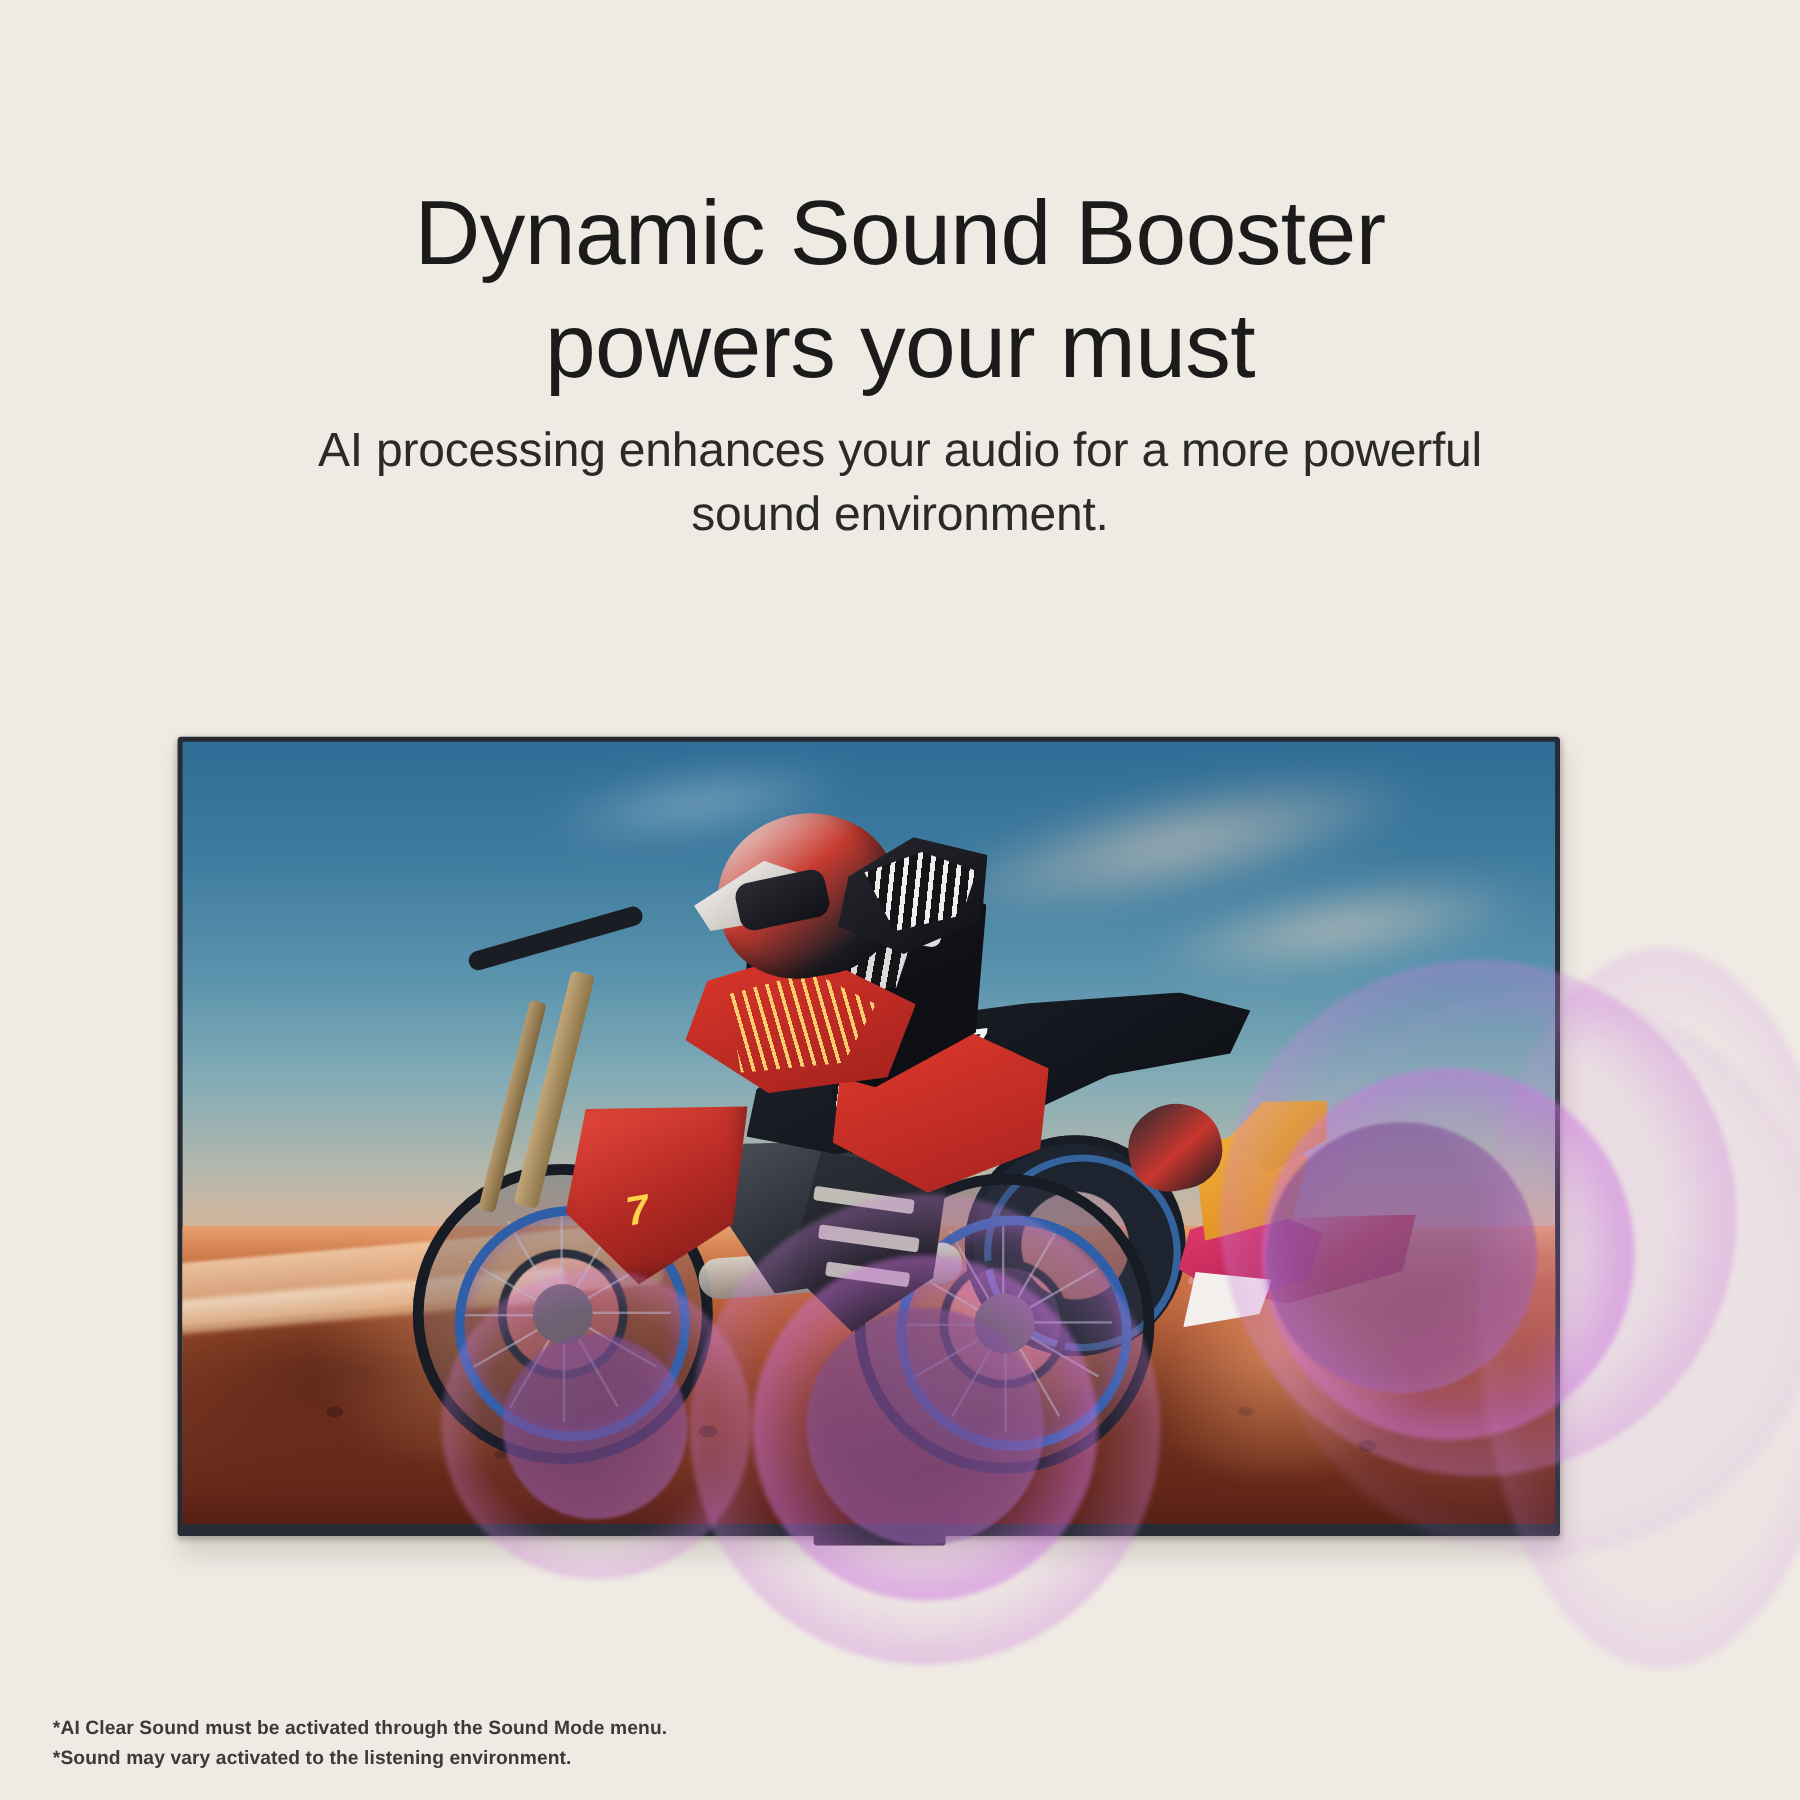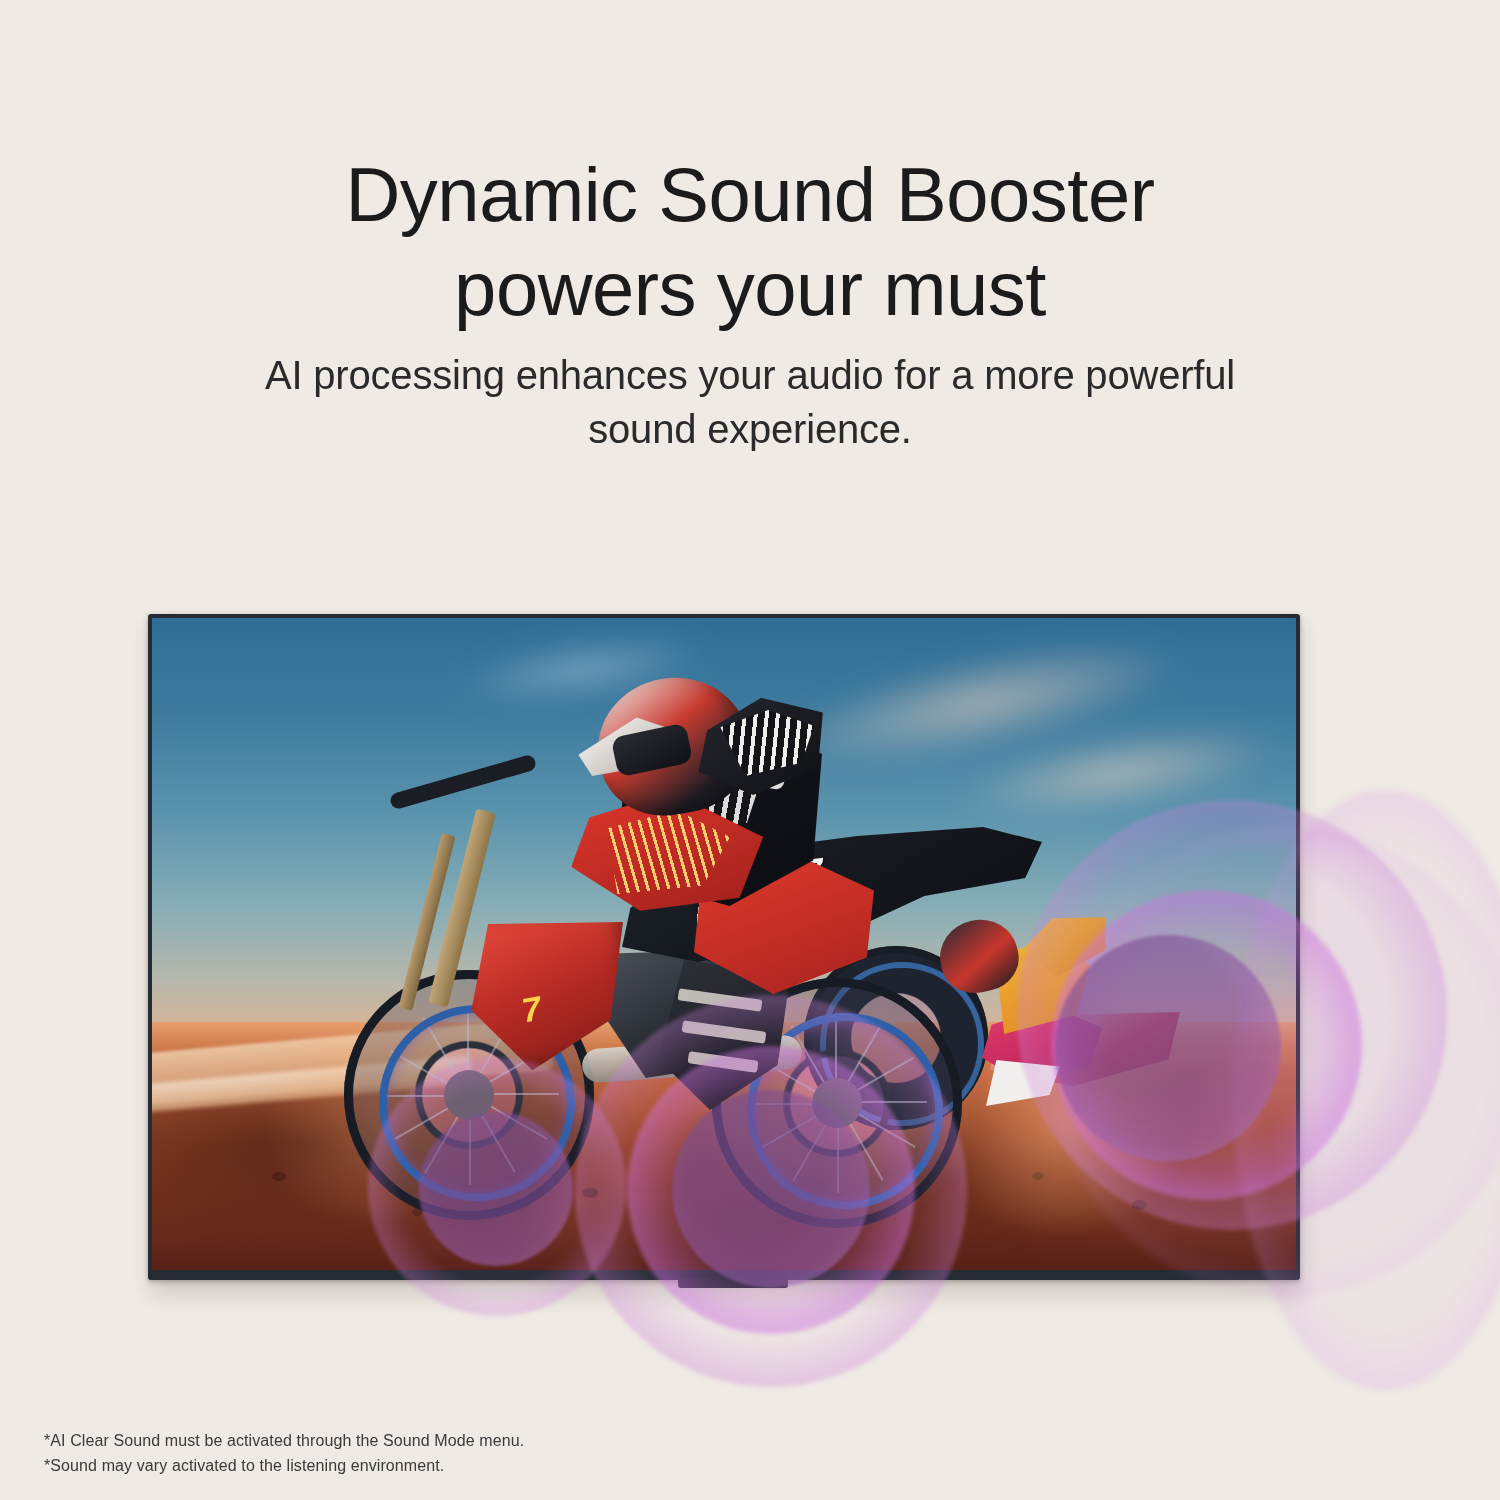--- a/index.html
+++ b/index.html
@@ -402,36 +402,36 @@
       rgba(208,146,224,.05) 0 62%,
       rgba(212,144,228,.22) 80%,
       rgba(224,170,236,.26) 93%,
       rgba(232,190,242,0) 100%);
     filter:blur(4px);
   }
 
   
   .footnotes{
     position:absolute;left:44px;top:1428px;
-    color:#3a3a3a;font-size:16px;line-height:25px;font-weight:400;
+    color:#3a3a3a;font-size:16px;line-height:25px;font-weight:700;
     letter-spacing:.1px;
   }
   .footnotes .fn-line{display:block;white-space:nowrap;}
 </style>
 </head>
 <body>
 
 <div class="headline">
   <span class="hl-line">Dynamic Sound Booster</span>
   <span class="hl-line">powers your must</span>
 </div>
 
 <div class="subhead">
   <span class="sh-line">AI processing enhances your audio for a more powerful</span>
-  <span class="sh-line">sound experience.</span>
+  <span class="sh-line">sound environment.</span>
 </div>
 
 <div class="tv-wrap">
   <div class="tv-shadow"></div>
 
   <div class="tv-frame">
     <div class="tv-screen">
 
       <div class="sky"></div>
       <div class="cloud c1"></div>

